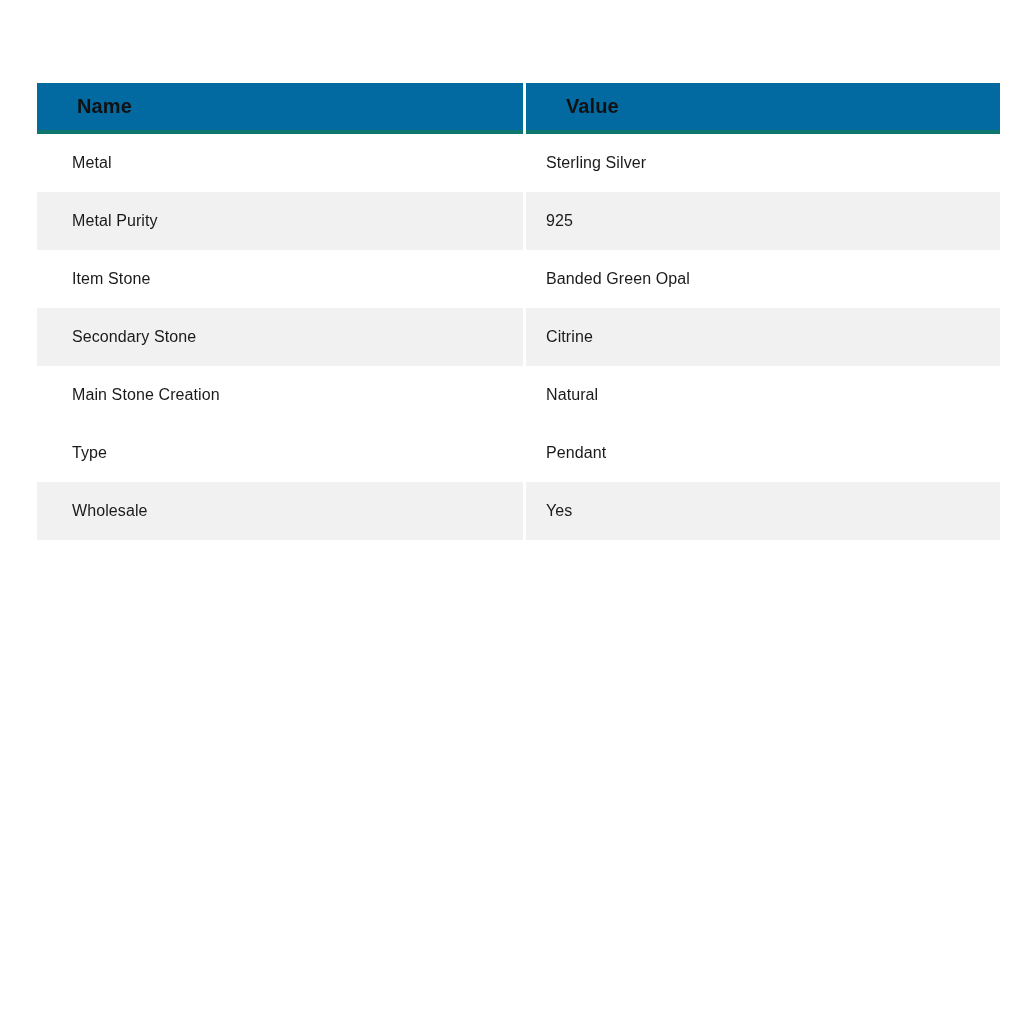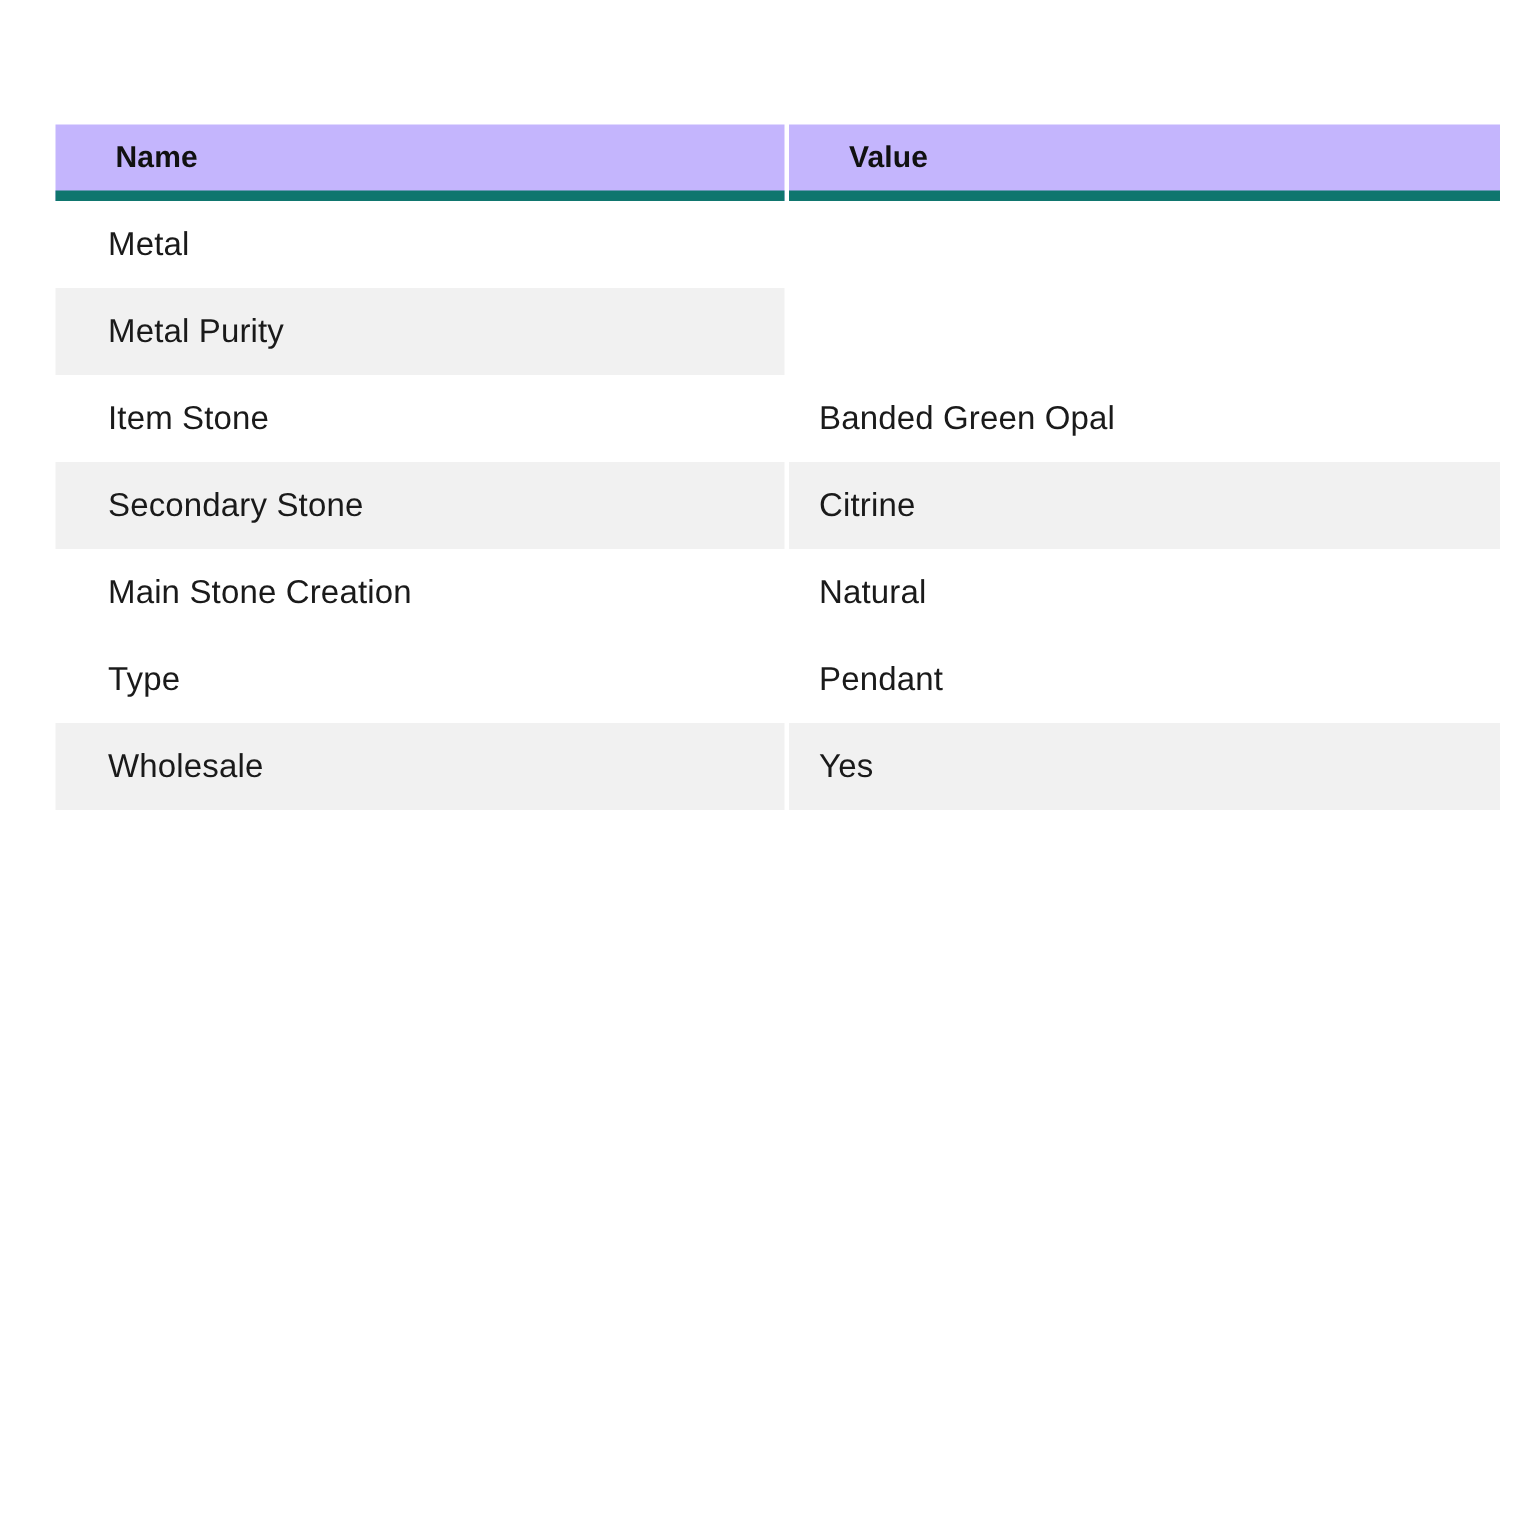--- a/index.html
+++ b/index.html
@@ -25,39 +25,39 @@
     width: 963px;
   }
   .t-row {
     display: flex;
     column-gap: 3px;      
     height: 58px;
   }
   .t-row .cell {
     display: flex;
     align-items: center;
-    font-size: 22px;
+    font-size: 16px;
     letter-spacing: 0.1px;
     background: transparent;
     box-sizing: border-box;
   }
   .t-row .cell-name {
     width: 486px;
     padding-left: 35px;
   }
   .t-row .cell-value {
     flex: 1;
     padding-left: 20px;
   }
   .t-row.header-row {
     height: 51px;
   }
   .t-row.header-row .cell {
-    background: #c4b5fd;
-    border-bottom: 7px solid #0f766e;
+    background: #0369a1;
+    border-bottom: 4px solid #0f766e;
     font-weight: bold;
     font-size: 20px;
     color: #111111;
     padding-left: 40px;
   }
   .t-row.striped .cell {
     background: #f1f1f1;
     text-align: center;
   }
 </style>
@@ -68,23 +68,25 @@
   <div class="spec-table">
 
     <div class="t-row header-row">
       <div class="cell cell-name">Name</div>
       <div class="cell cell-value">Value</div>
     </div>
 
     <div id="rows-container">
         <div class="t-row">
           <div class="cell cell-name">Metal</div>
+          <div class="cell cell-value">Sterling Silver</div>
         </div>
         <div class="t-row striped">
           <div class="cell cell-name">Metal Purity</div>
+          <div class="cell cell-value">925</div>
         </div>
         <div class="t-row">
           <div class="cell cell-name">Item Stone</div>
           <div class="cell cell-value">Banded Green Opal</div>
         </div>
         <div class="t-row striped">
           <div class="cell cell-name">Secondary Stone</div>
           <div class="cell cell-value">Citrine</div>
         </div>
         <div class="t-row">

